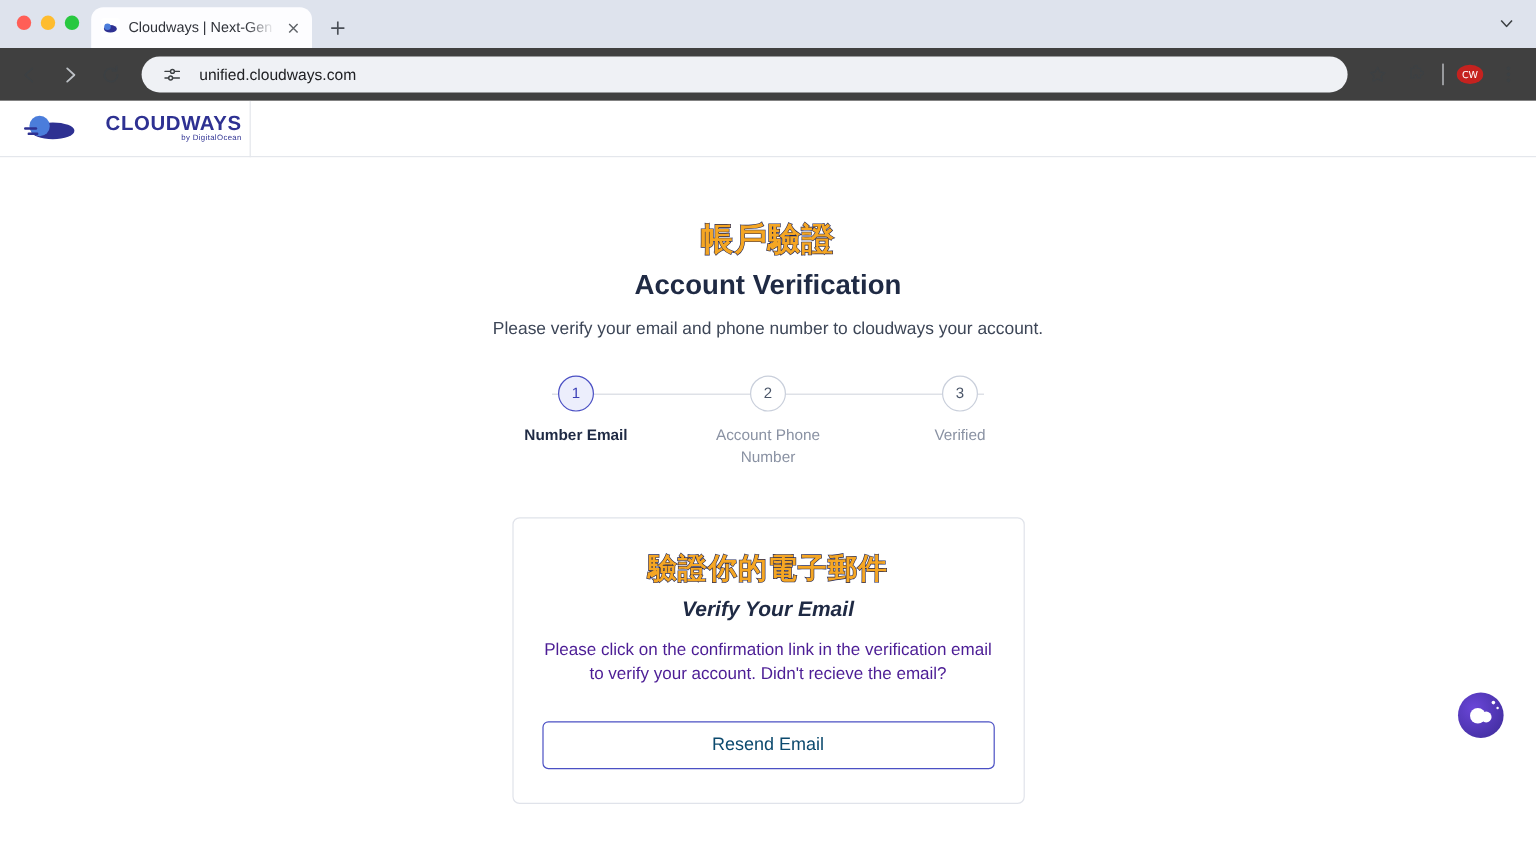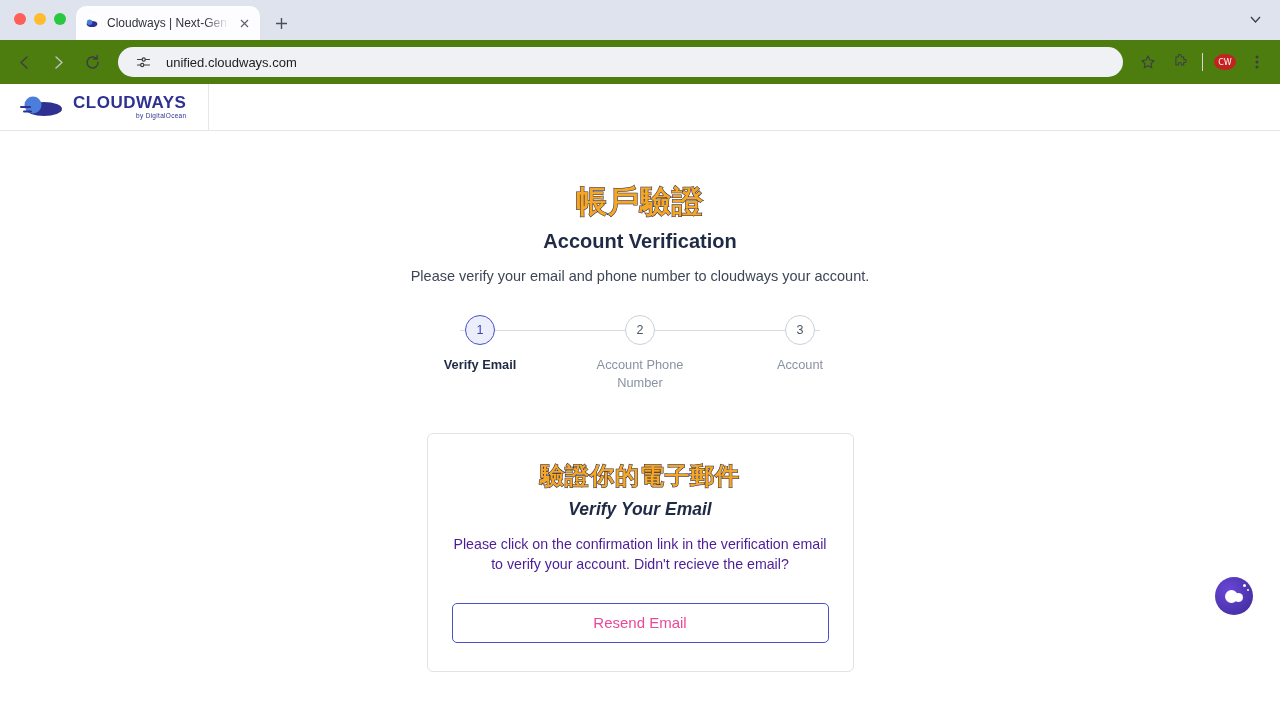--- a/index.html
+++ b/index.html
@@ -66,21 +66,21 @@
   }
   .chev-right {
     position: absolute; right: 12px; top: 8px;
     width: 26px; height: 22px;
     display: flex; align-items: center; justify-content: center;
     color: #3c4043; font-size: 11px;
   }
 
   .toolbar {
     height: 44px;
-    background: #4d7c0f;
+    background: #404040;
     display: flex; align-items: center;
     padding: 16px 10px;
     gap: 6px;
   }
   .nav-btn {
     width: 28px; height: 28px;
     display: flex; align-items: center; justify-content: center;
     color: #3c4043;
     border-radius: 50%;
   }
@@ -117,21 +117,21 @@
   .site-header {
     height: 47px;
     border-bottom: 1px solid #e4e7ec;
     display: flex; align-items: center;
   }
   .logo-wrap {
     width: 209px; height: 47px;
     display: flex; align-items: center;
     padding-left: 20px;
     border-right: 1px solid #e4e7ec;
-    gap: 8px;
+    gap: 23px;
   }
   .logo-text { display: flex; flex-direction: column; line-height: 1; }
   .logo-main {
     font-size: 17px; font-weight: bold; color: #2e3192;
     letter-spacing: 0.5px;
   }
   .logo-sub {
     font-size: 6.5px; color: #2e3192; letter-spacing: 0.3px;
     align-self: flex-end; margin-top: 2px;
   }
@@ -140,24 +140,24 @@
 
   .cjk-title {
     text-align: center;
     font-family: "DejaVu Sans", sans-serif;
     font-weight: bold;
     color: #f5a623;
     -webkit-text-stroke: 1px #1a2258;
     paint-order: stroke fill;
     letter-spacing: 1px;
   }
-  .cjk-main { font-size: 31px; font-family: Liberation Serif, serif; }
+  .cjk-main { font-size: 27px; font-family: Liberation Serif, serif; }
   .page-title {
     text-align: center;
-    font-size: 20px; font-weight: bold; color: #1f2a44;
+    font-size: 23px; font-weight: bold; color: #1f2a44;
     margin-top: 7px;
   }
   .page-sub {
     text-align: center;
     font-size: 14.5px; color: #3d4657;
     margin-top: 13px;
     line-height: 1.42;
   }
 
   
@@ -216,21 +216,21 @@
     margin-top: 14px; line-height: 1.45;
   }
   .resend-btn {
     display: block;
     width: 100%;
     margin-top: 28px;
     height: 40px;
     border: 1px solid #4b50c4;
     border-radius: 5px;
     background: #ffffff;
-    color: #ec4899;
+    color: #0c4a6e;
     font-size: 15px;
     font-family: "Liberation Sans", sans-serif;
     cursor: pointer;
   }
 
   
   .chat-bubble {
     position: absolute;
     right: 27px; bottom: 105px;
     width: 38px; height: 38px;
@@ -365,29 +365,29 @@
 
       <div class="cjk-title cjk-main">帳戶驗證</div>
       <h1 class="page-title">Account Verification</h1>
       <p class="page-sub">Please verify your email and phone number to cloudways your account.</p>
 
       <div class="stepper">
         <div class="step-line"></div>
         <div class="step-row">
           <div class="step active">
             <div class="step-circle">1</div>
-            <div class="step-label">Verify Email</div>
+            <div class="step-label">Number Email</div>
           </div>
           <div class="step">
             <div class="step-circle">2</div>
             <div class="step-label">Account Phone Number</div>
           </div>
           <div class="step">
             <div class="step-circle">3</div>
-            <div class="step-label">Account</div>
+            <div class="step-label">Verified</div>
           </div>
         </div>
       </div>
 
       <div class="card">
         <div class="cjk-title cjk-card">驗證你的電子郵件</div>
         <h2 class="card-title">Verify Your Email</h2>
         <p class="card-text">Please click on the confirmation link in the verification email to verify your account. Didn't recieve the email?</p>
         <button class="resend-btn">Resend Email</button>
       </div>

